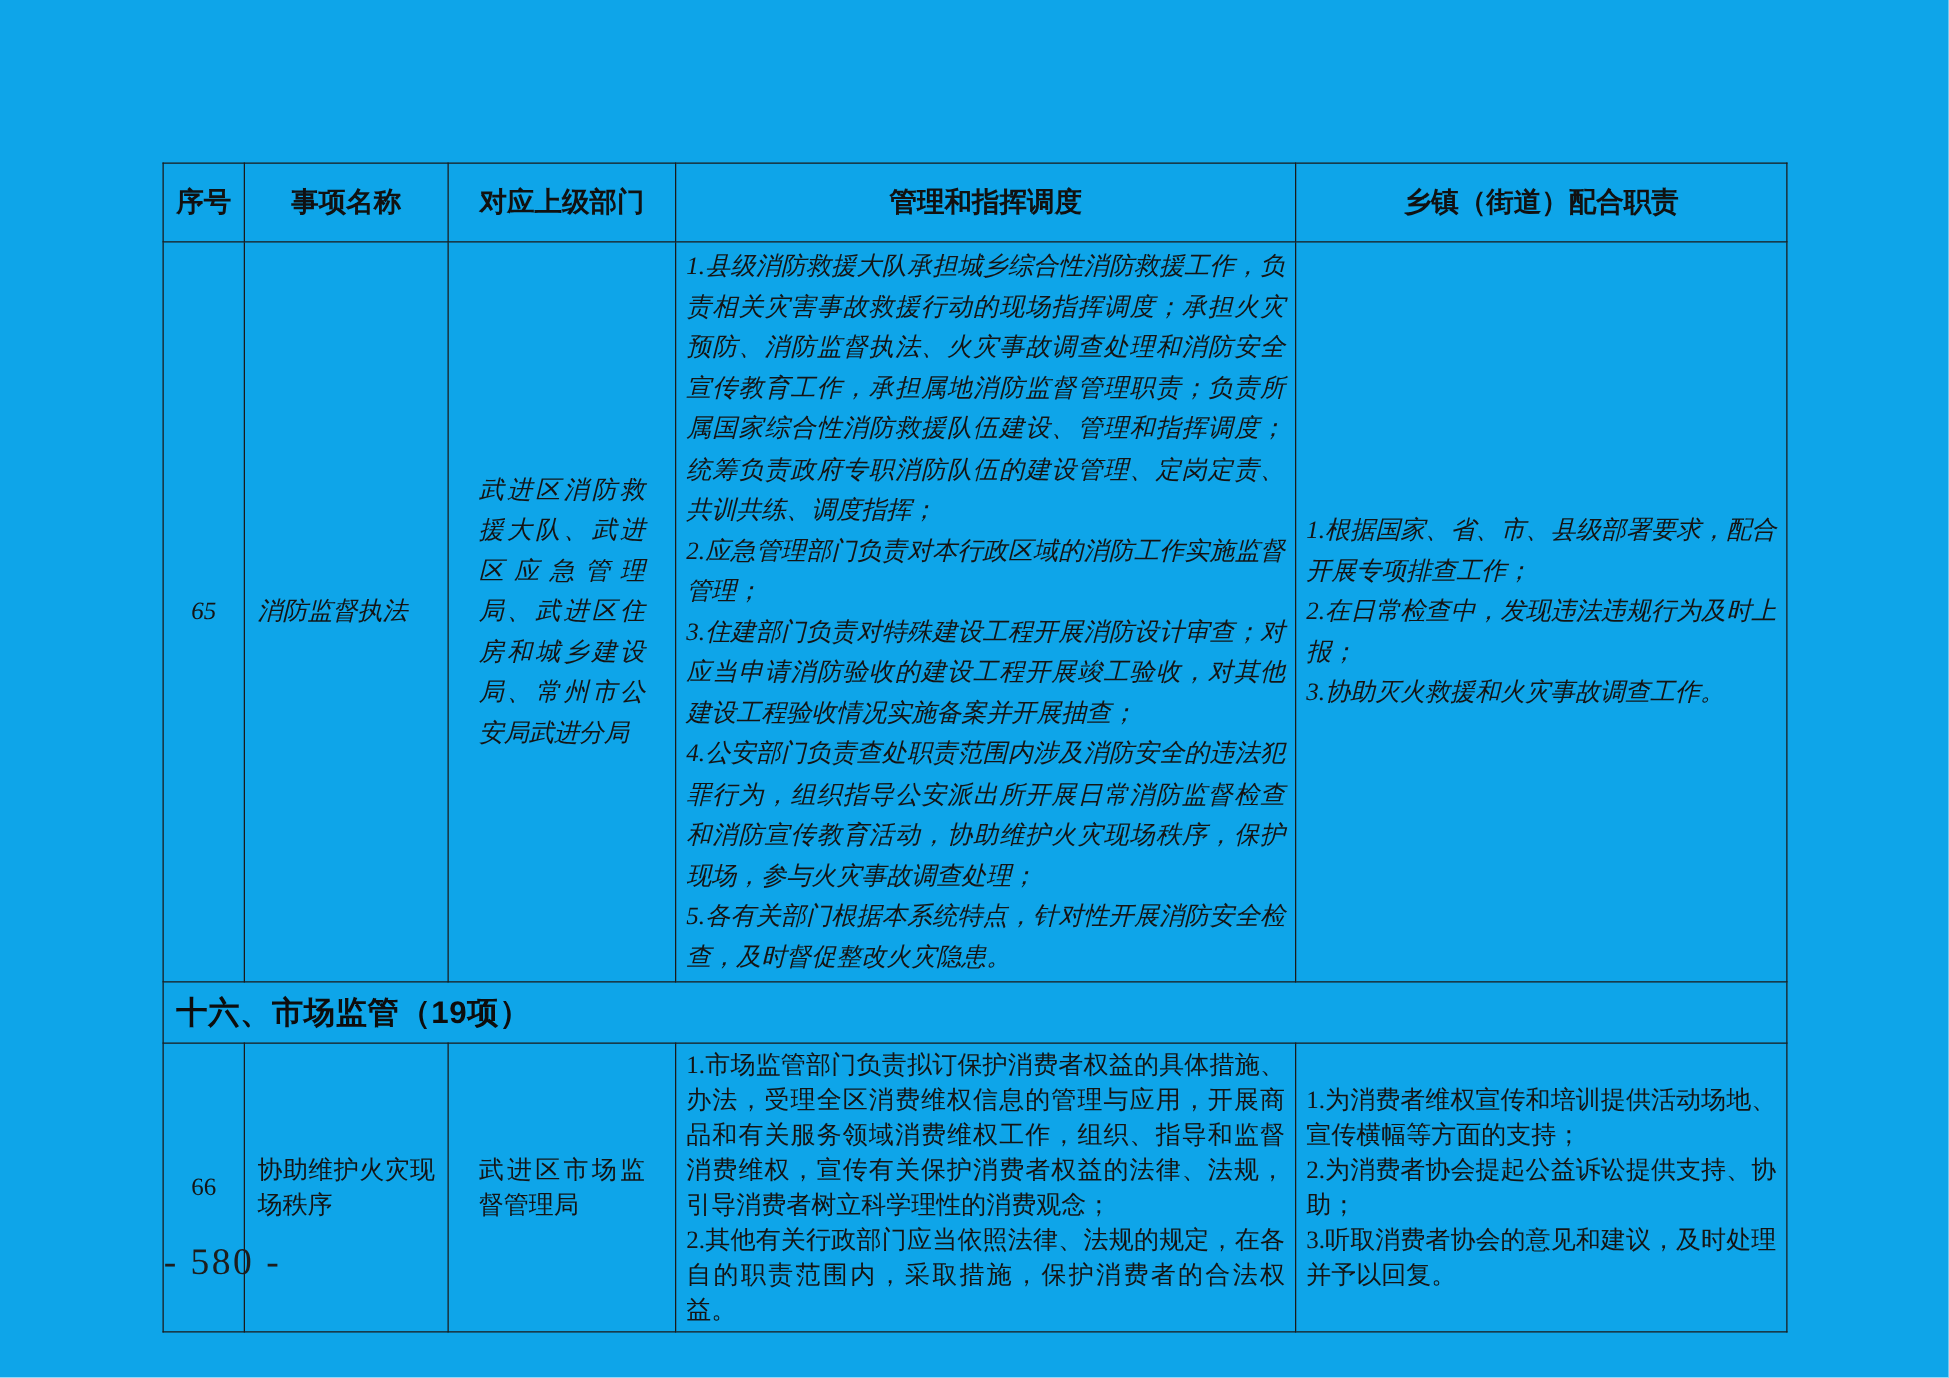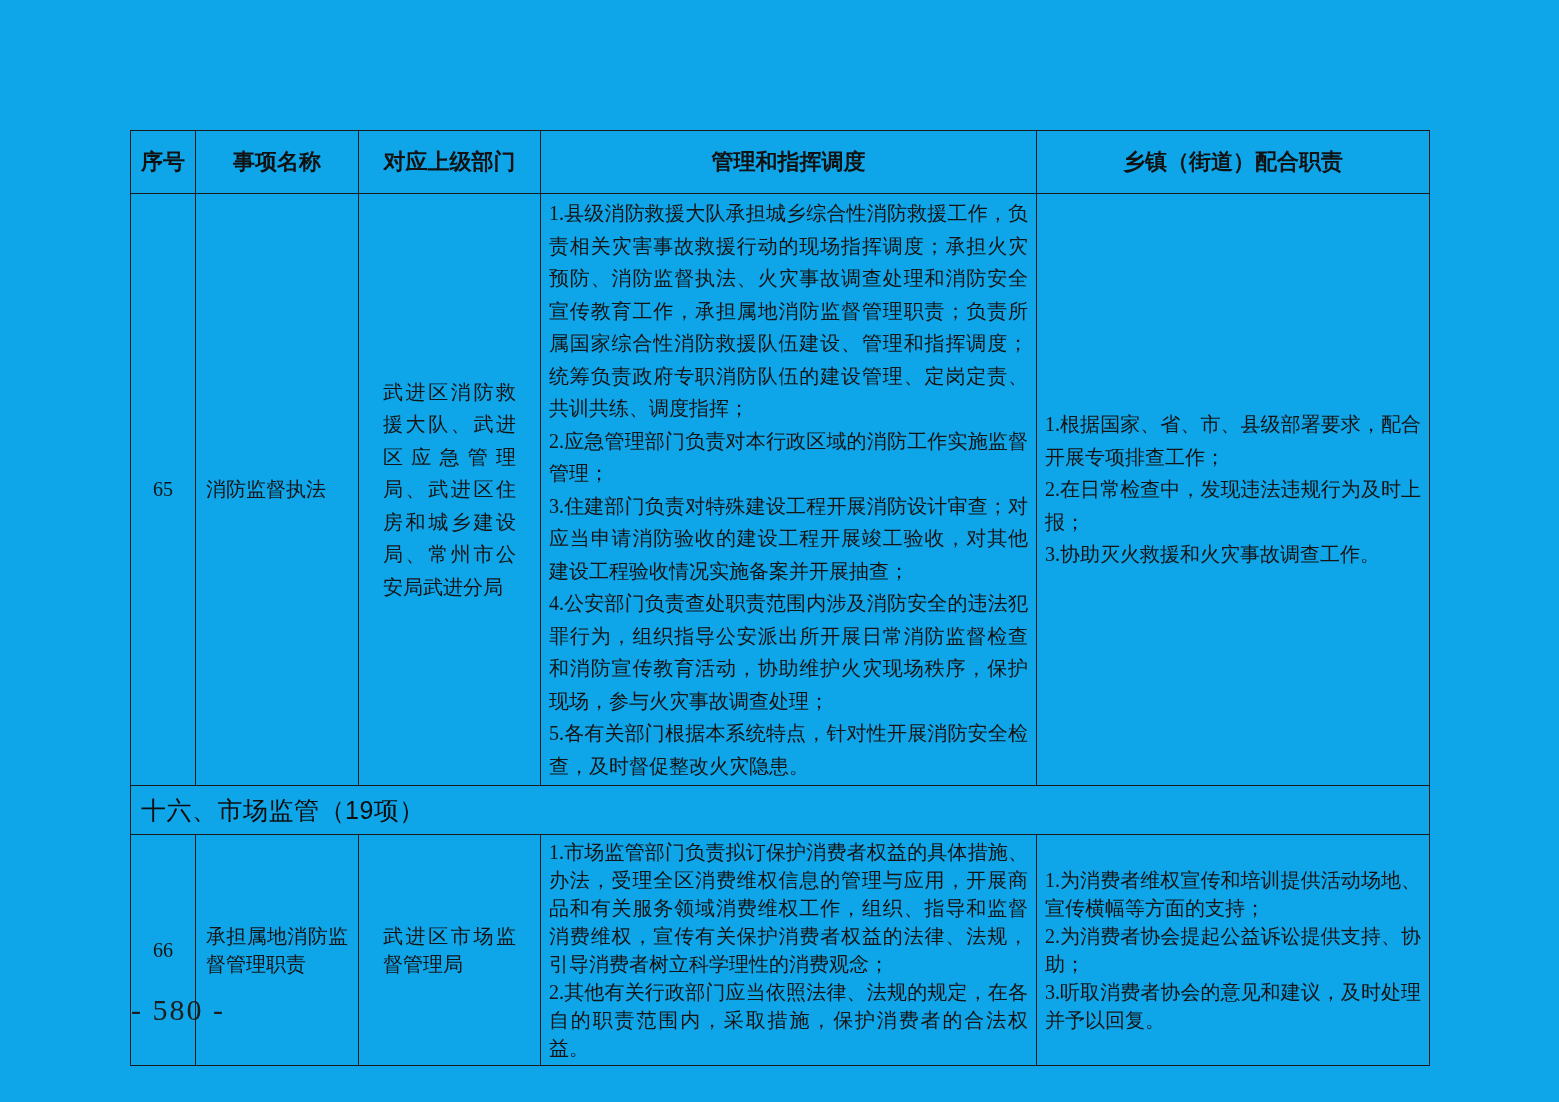--- a/index.html
+++ b/index.html
@@ -36,37 +36,37 @@
   }
   td {
     font-size: 20px;
     color: #141414;
     vertical-align: middle;
     text-align: justify;
     white-space: pre-line;
     padding: 2px 8px;
   }
   tr.row-a { height: 493px; }
-  tr.row-a td { line-height: 32.5px; }
+  tr.row-a td { line-height: 32.5px; font-style: italic; }
   tr.row-b { height: 197px; }
   tr.row-b td { line-height: 28px; }
   td.seq {
     text-align: center;
     font-size: 20px;
     white-space: normal;
     padding: 0 2px;
   }
   td.name { padding: 0 10px; }
   td.dept { padding: 0 24px; }
   td.duties { padding: 3px 8px; vertical-align: middle; }
   td.coop { padding: 2px 8px; }
   tr.section-row { height: 48px; }
   td.section {
     font-family: "Liberation Sans", sans-serif;
-    font-weight: 400;
+    font-weight: 700;
     font-size: 25px;
     text-align: left;
     white-space: normal;
     padding: 0 0 0 10px;
     letter-spacing: 0.5px;
     color: #0d0d0d;
     line-height: 48px;
   }
   .page-number {
     position: absolute;
@@ -112,21 +112,21 @@
 5.各有关部门根据本系统特点，针对性开展消防安全检查，及时督促整改火灾隐患。</td>
         <td class="coop">1.根据国家、省、市、县级部署要求，配合开展专项排查工作；
 2.在日常检查中，发现违法违规行为及时上报；
 3.协助灭火救援和火灾事故调查工作。</td>
       </tr>
       <tr class="section-row">
         <td class="section" colspan="5">十六、市场监管（19项）</td>
       </tr>
       <tr class="row-b">
         <td class="seq">66</td>
-        <td class="name">承担属地消防监督管理职责</td>
+        <td class="name">协助维护火灾现场秩序</td>
         <td class="dept">武进区市场监督管理局</td>
         <td class="duties">1.市场监管部门负责拟订保护消费者权益的具体措施、办法，受理全区消费维权信息的管理与应用，开展商品和有关服务领域消费维权工作，组织、指导和监督消费维权，宣传有关保护消费者权益的法律、法规，引导消费者树立科学理性的消费观念；
 2.其他有关行政部门应当依照法律、法规的规定，在各自的职责范围内，采取措施，保护消费者的合法权益。</td>
         <td class="coop">1.为消费者维权宣传和培训提供活动场地、宣传横幅等方面的支持；
 2.为消费者协会提起公益诉讼提供支持、协助；
 3.听取消费者协会的意见和建议，及时处理并予以回复。</td>
       </tr>
     </tbody>
   </table>
 

